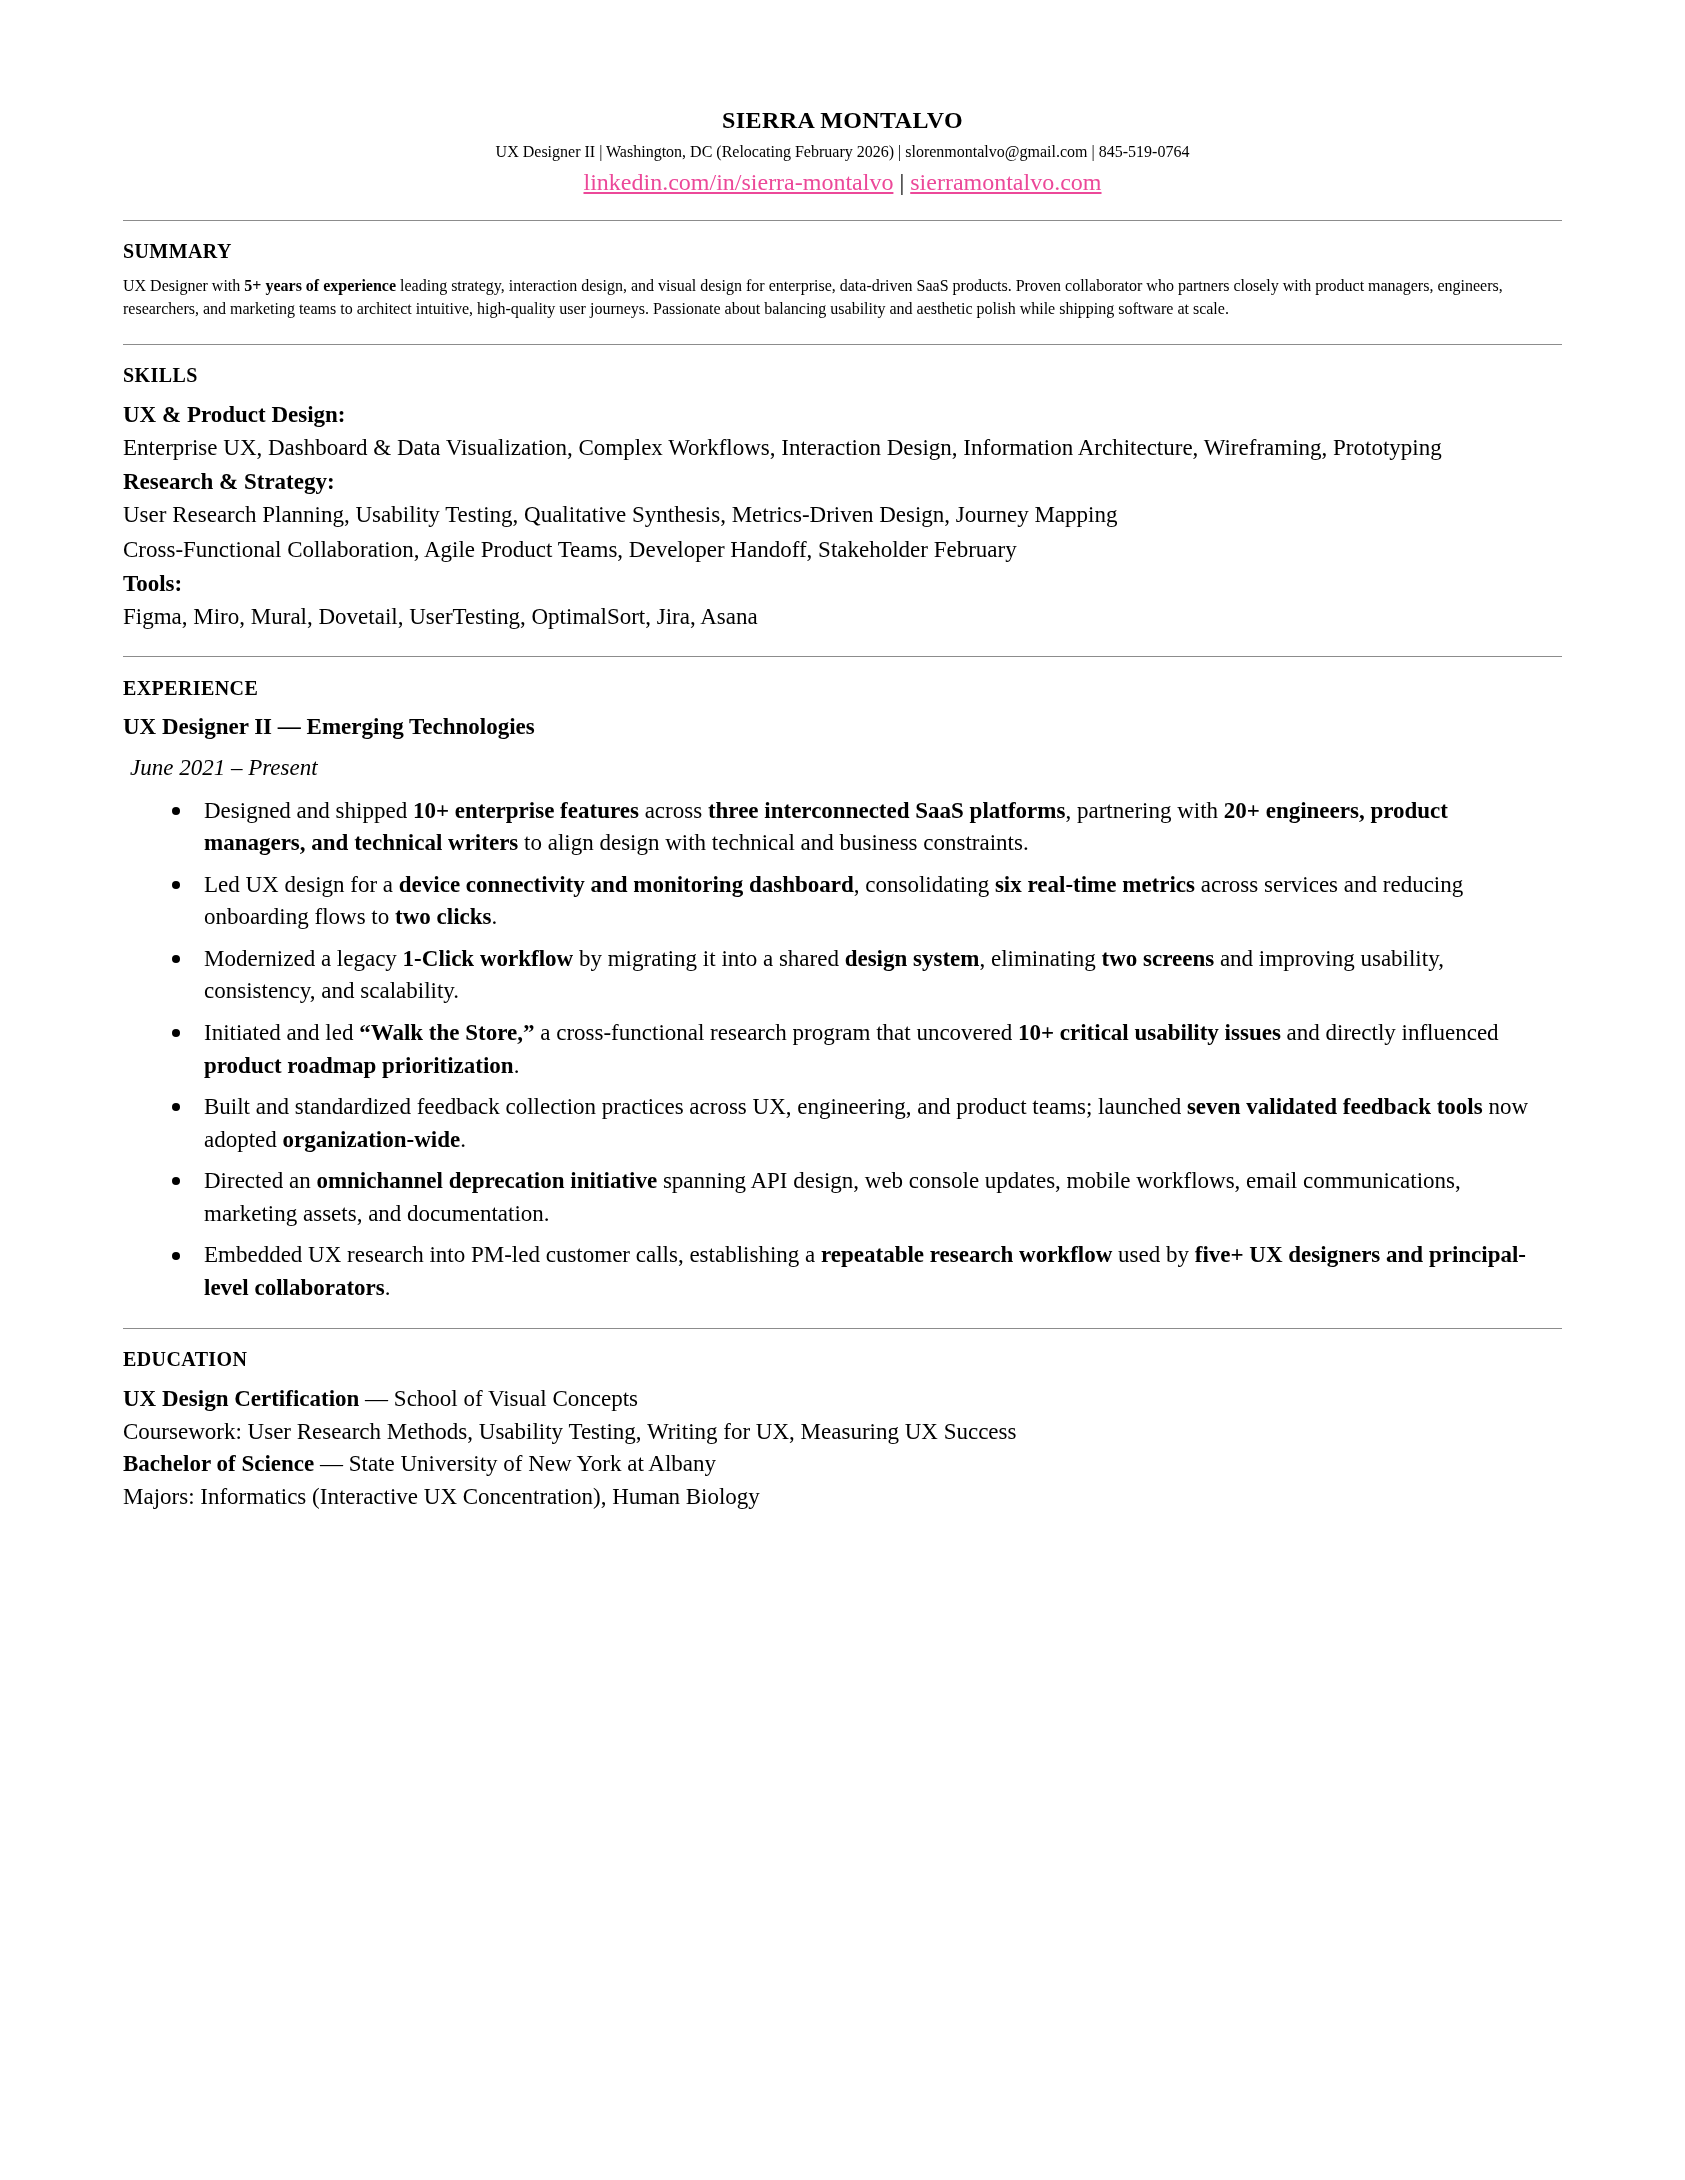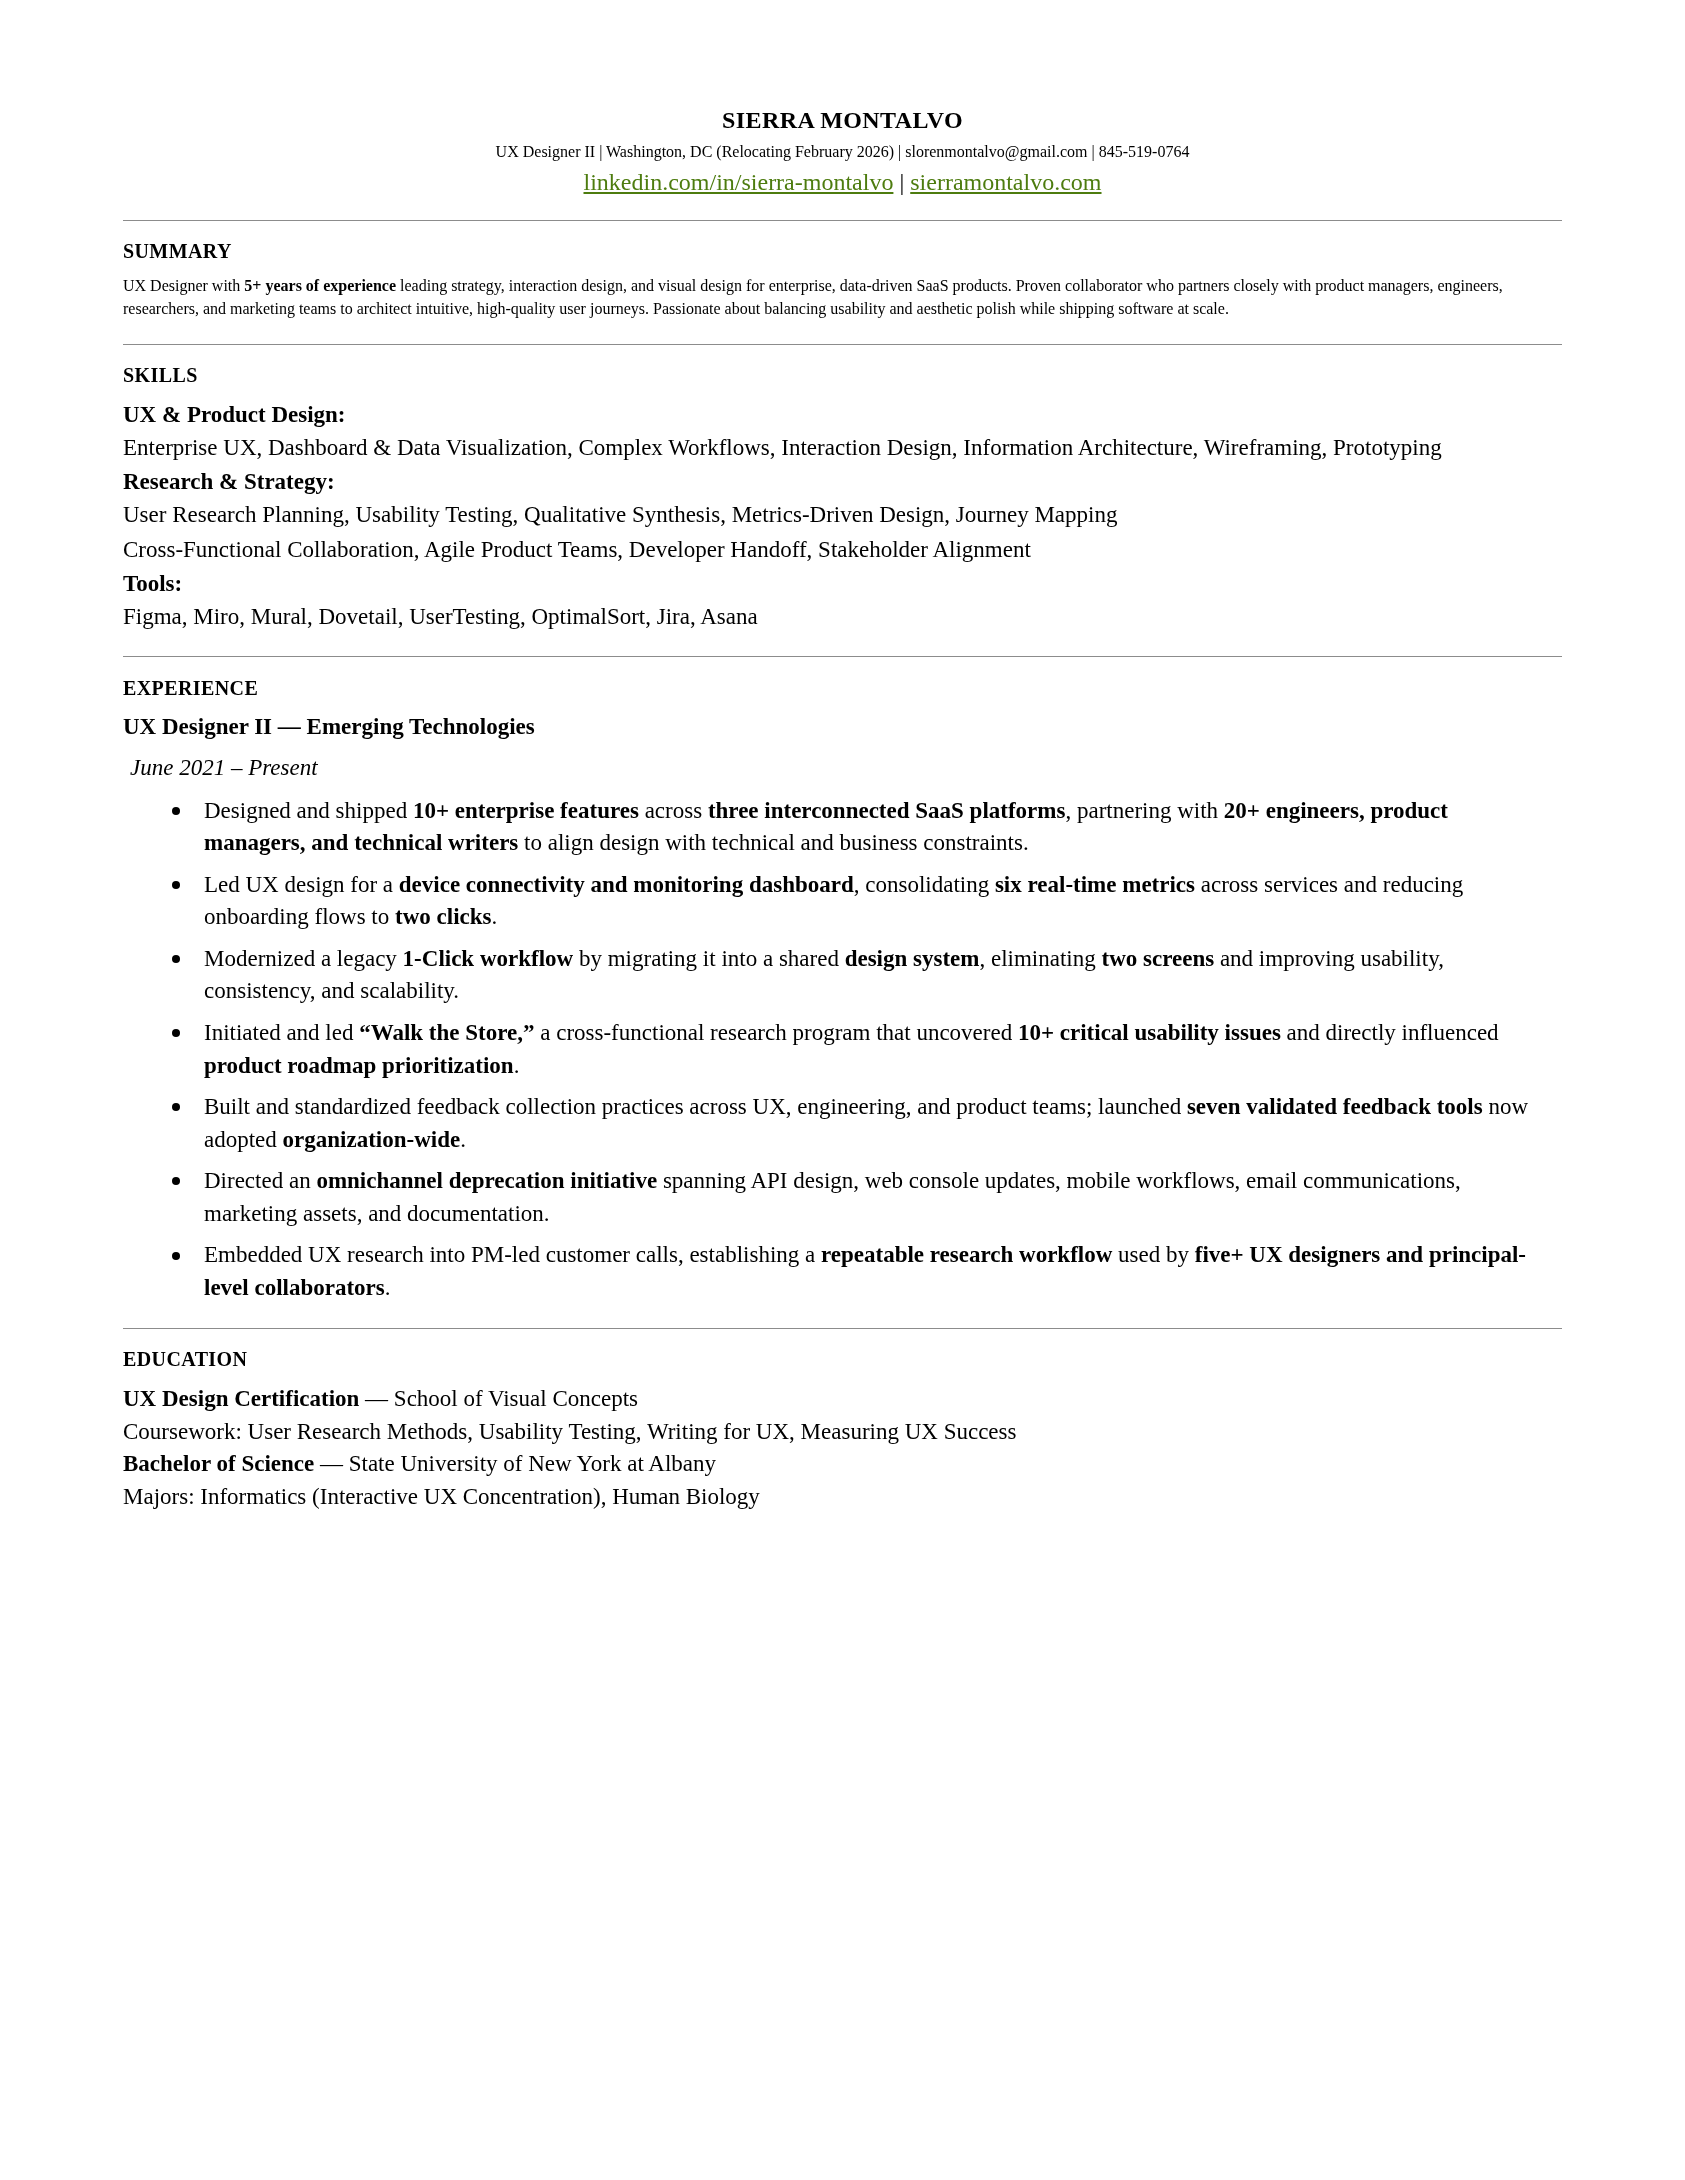--- a/index.html
+++ b/index.html
@@ -36,21 +36,21 @@
     font-size: 16px;
     line-height: 1.45;
     margin-top: 3.5px;
   }
   .cand-links {
     font-size: 24px;
     line-height: 1.45;
     margin-top: 1.8px;
   }
   .link {
-    color: #4d7c0f;
+    color: #ec4899;
     text-decoration: underline;
   }
   .sep {
     color: #000;
   }
   
   .rule {
     border: 0;
     border-top: 1.8px solid #8c8c8c;
     margin: 0 0 19.3px 0;
@@ -152,21 +152,21 @@
   <hr class="rule">
   <div class="section">
     <div class="section-title">SKILLS</div>
 
     <div class="skill-label">UX &amp; Product Design:</div>
     <div class="skill-values">Enterprise UX, Dashboard &amp; Data Visualization, Complex Workflows, Interaction Design, Information Architecture, Wireframing, Prototyping</div>
 
     <div class="skill-label">Research &amp; Strategy:</div>
     <div class="skill-values">User Research Planning, Usability Testing, Qualitative Synthesis, Metrics-Driven Design, Journey Mapping</div>
 
-    <div class="skill-values">Cross-Functional Collaboration, Agile Product Teams, Developer Handoff, Stakeholder Alignment</div>
+    <div class="skill-values">Cross-Functional Collaboration, Agile Product Teams, Developer Handoff, Stakeholder February</div>
 
     <div class="skill-label">Tools:</div>
     <div class="skill-values">Figma, Miro, Mural, Dovetail, UserTesting, OptimalSort, Jira, Asana</div>
   </div>
 
   <hr class="rule">
   <div class="section">
     <div class="section-title">EXPERIENCE</div>
     <div class="job-title">UX Designer II — Emerging Technologies</div>
     <div class="job-dates">June 2021 – Present</div>

